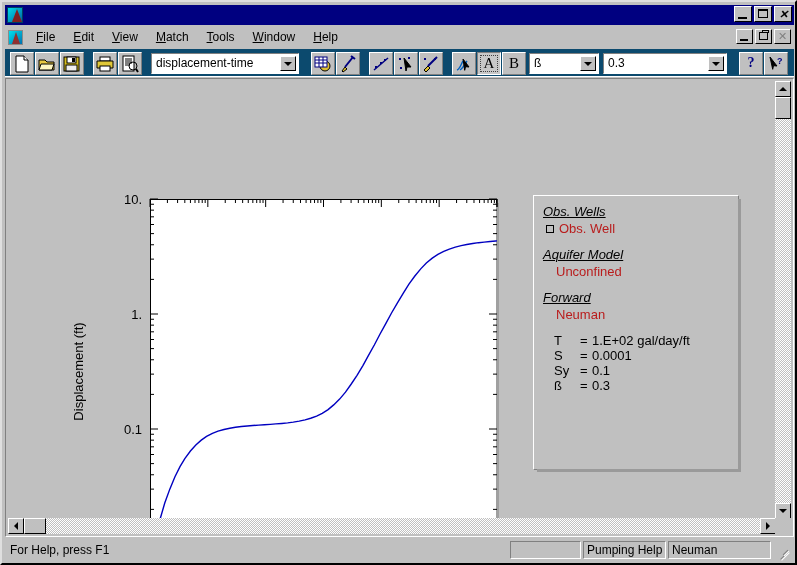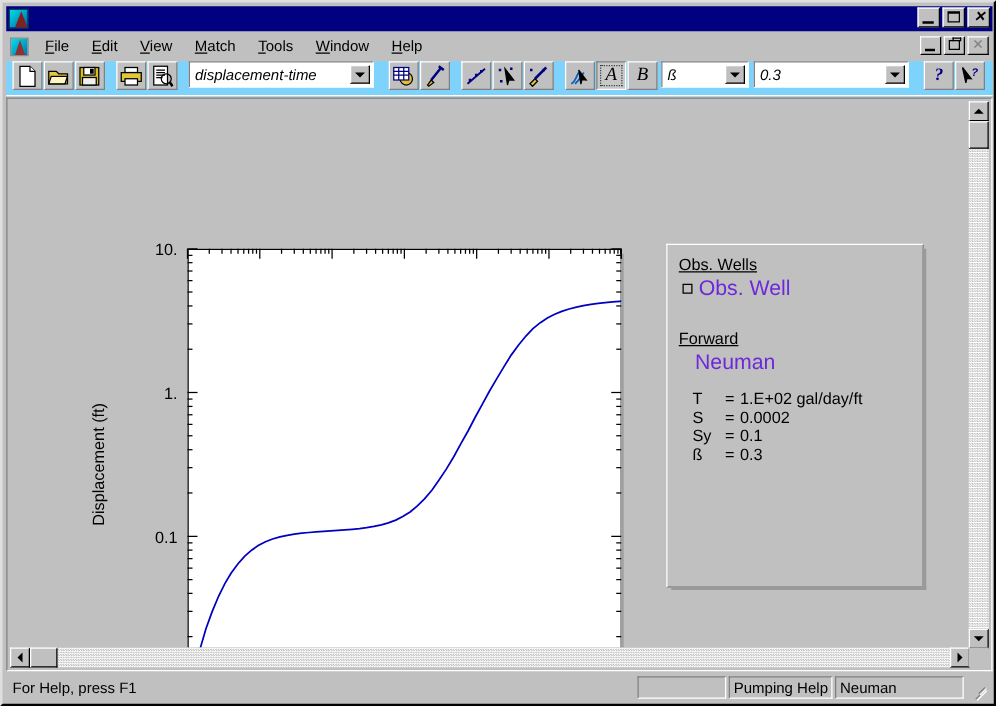--- a/index.html
+++ b/index.html
@@ -52,22 +52,22 @@
     border-top:1px solid #fff;border-left:1px solid #fff;
     border-right:1px solid #000;border-bottom:1px solid #000;
     position:relative;box-sizing:border-box;cursor:default;}
   .mb-min i{position:absolute;left:3px;bottom:2px;width:8px;height:2px;background:#000;}
   .mb-rest i{position:absolute;left:3px;top:2px;width:9px;height:8px;border:1px solid #000;box-sizing:border-box;}
   .mb-rest i:before{content:"";position:absolute;left:2px;top:-3px;width:7px;height:3px;border:1px solid #000;border-bottom:none;box-sizing:border-box;}
   .mb-close i{position:absolute;left:0;top:0;width:15px;height:13px;color:#808080;font-size:11px;
      line-height:13px;text-align:center;font-weight:bold;}
 
   
-  .toolbar{position:absolute;left:3px;top:47px;width:789px;height:28px;background:#7dd3fc;
-     display:flex;font-style:italic;}
+  .toolbar{position:absolute;left:3px;top:47px;width:789px;height:28px;background:#0c4a6e;
+     display:flex;align-items:center;}
   .toolbar:after{content:"";position:absolute;left:0;bottom:0;width:100%;height:1px;background:#fff;}
   .tb{width:24px;height:23px;margin-right:1px;background:#c0c0c0;
      border-top:1px solid #fff;border-left:1px solid #fff;
      border-right:1px solid #808080;border-bottom:1px solid #808080;
      box-sizing:border-box;position:relative;cursor:default;}
   .tb.pressed{border-top:1px solid #808080;border-left:1px solid #808080;
      border-right:1px solid #fff;border-bottom:1px solid #fff;background:#c8c8c8;}
   .tb svg{position:absolute;left:2px;top:2px;}
   .tbsep{width:8px;}
   .tbletter{font-size:15px;font-weight:normal;color:#000;width:100%;height:100%;
@@ -120,22 +120,22 @@
   svg.plot{position:absolute;left:0;top:0;}
   .axlabel{font-size:13px;fill:#000;font-family:"Liberation Sans",sans-serif;}
   .ticklabel{font-size:13px;fill:#000;font-family:"Liberation Sans",sans-serif;}
 
   
   .legend{position:absolute;left:525px;top:114px;width:206px;height:275px;background:#c0c0c0;
      border-top:1px solid #fff;border-left:1px solid #fff;
      border-right:1px solid #808080;border-bottom:1px solid #808080;box-sizing:border-box;}
   .legend .lshadow{position:absolute;right:-3px;top:3px;width:3px;height:100%;background:#9a9a9a;}
   .legend .lshadow2{position:absolute;left:3px;bottom:-3px;width:100%;height:3px;background:#9a9a9a;}
-  .lg-head{font-size:13px;color:#000;text-decoration:underline;margin:0 0 2px 9px;white-space:nowrap;}
-  .lg-item{font-size:17px;color:#6d28d9;margin-left:22px;white-space:nowrap;}
+  .lg-head{font-size:13px;color:#000;text-decoration:underline;margin:0 0 2px 9px;white-space:nowrap;font-style:italic;}
+  .lg-item{font-size:13px;color:#b91c1c;margin-left:22px;white-space:nowrap;}
   .lg-item.withmark{margin-left:12px;display:flex;align-items:center;gap:5px;}
   .lg-mark{width:6px;height:6px;border:1px solid #000;display:inline-block;background:#c0c0c0;}
   .lg-gap{height:11px;}
   .lg-param{font-size:13px;color:#000;margin-left:20px;white-space:nowrap;display:flex;}
   .lg-param .pn{display:inline-block;width:26px;}
   .lg-top{padding-top:8px;}
 
   
   .statusbar{position:absolute;left:3px;bottom:3px;width:789px;height:20px;background:#c0c0c0;
      display:flex;align-items:center;}
@@ -522,35 +522,37 @@
           <div class="lshadow2"></div>
           <div class="lg-top"></div>
 
           <div class="lg-head">Obs. Wells</div>
           <div class="lg-item withmark">
             <span class="lg-mark"></span>
             <span>Obs. Well</span>
           </div>
           <div class="lg-gap"></div>
 
+          <div class="lg-head">Aquifer Model</div>
+          <div class="lg-item">Unconfined</div>
           <div class="lg-gap"></div>
 
           <div class="lg-head">Forward</div>
           <div class="lg-item">Neuman</div>
           <div class="lg-gap"></div>
 
           <div class="lg-param">
             <span class="pn">T</span>
             <span style="width:12px">=</span>
             <span>1.E+02 gal/day/ft</span>
           </div>
           <div class="lg-param">
             <span class="pn">S</span>
             <span style="width:12px">=</span>
-            <span>0.0002</span>
+            <span>0.0001</span>
           </div>
           <div class="lg-param">
             <span class="pn">Sy</span>
             <span style="width:12px">=</span>
             <span>0.1</span>
           </div>
           <div class="lg-param">
             <span class="pn">ß</span>
             <span style="width:12px">=</span>
             <span>0.3</span>

